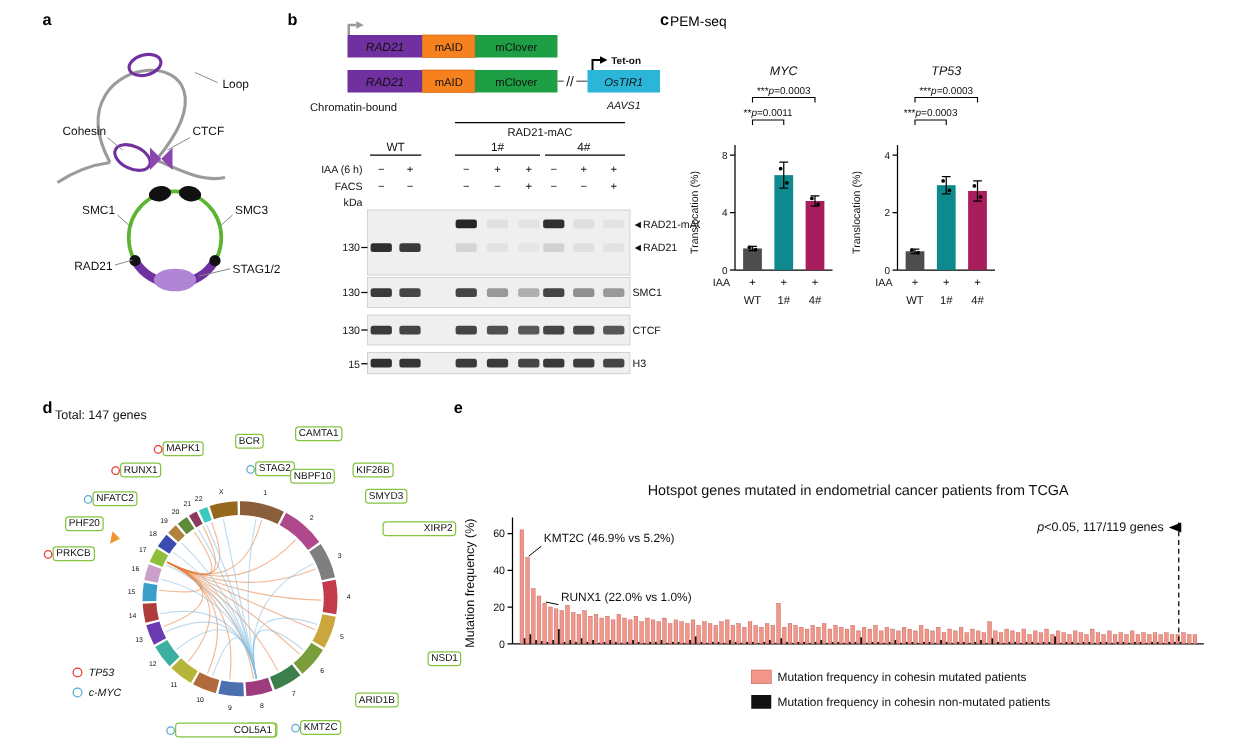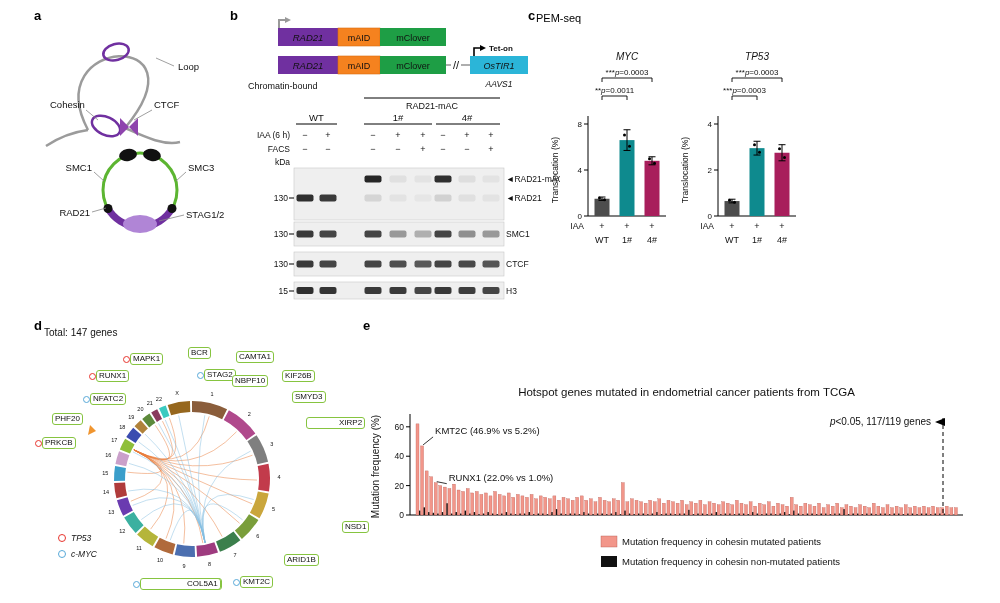--- a/index.html
+++ b/index.html
@@ -350,25 +350,25 @@
       <div class="leg-row">
         <span class="leg-dot" id="legdot1" style="border-color: rgb(88, 169, 216);"></span>
         <span>c-MYC</span>
       </div>
     </div>
     <div id="gene-boxes">
         <div class="gene-box" style="left: 100px; top: 28px;">MAPK1<span class="gene-dot red"></span></div>
         <div class="gene-box" style="left: 158px; top: 22px;">BCR</div>
         <div class="gene-box" style="left: 66px; top: 45px;">RUNX1<span class="gene-dot red"></span></div>
         <div class="gene-box" style="left: 174px; top: 44px;">STAG2<span class="gene-dot blue"></span></div>
-        <div class="gene-box" style="left: 206px; top: 26px;">CAMTA1</div>
+        <div class="gene-box" style="left: 206px; top: 16px;">CAMTA1</div>
         <div class="gene-box" style="left: 202px; top: 50px;">NBPF10</div>
         <div class="gene-box" style="left: 252px; top: 45px;">KIF26B</div>
         <div class="gene-box" style="left: 262px; top: 66px;">SMYD3</div>
-        <div class="gene-box" style="left: 60px; top: 68px; text-align: right;">NFATC2<span class="gene-dot blue"></span></div>
+        <div class="gene-box" style="left: 44px; top: 68px; text-align: right;">NFATC2<span class="gene-dot blue"></span></div>
         <div class="gene-box" style="left: 276px; top: 92px; padding-left: 32px;">XIRP2</div>
         <div class="gene-box" style="left: 22px; top: 88px;">PHF20</div>
         <div class="gene-box" style="left: 12px; top: 112px; text-align: center;">PRKCB<span class="gene-dot red"></span></div>
         <div class="gene-box" style="left: 264px; top: 196px; margin-left: 48px;">NSD1</div>
         <div class="gene-box" style="left: 254px; top: 229px;">ARID1B</div>
         <div class="gene-box" style="left: 210px; top: 251px;">KMT2C<span class="gene-dot blue"></span></div>
         <div class="gene-box" style="left: 166px; top: 253px;">PAX5<span class="gene-dot red"></span></div>
         <div class="gene-box" style="left: 110px; top: 253px; padding-left: 46px;">COL5A1<span class="gene-dot blue"></span></div>
       </div>
   </div>

